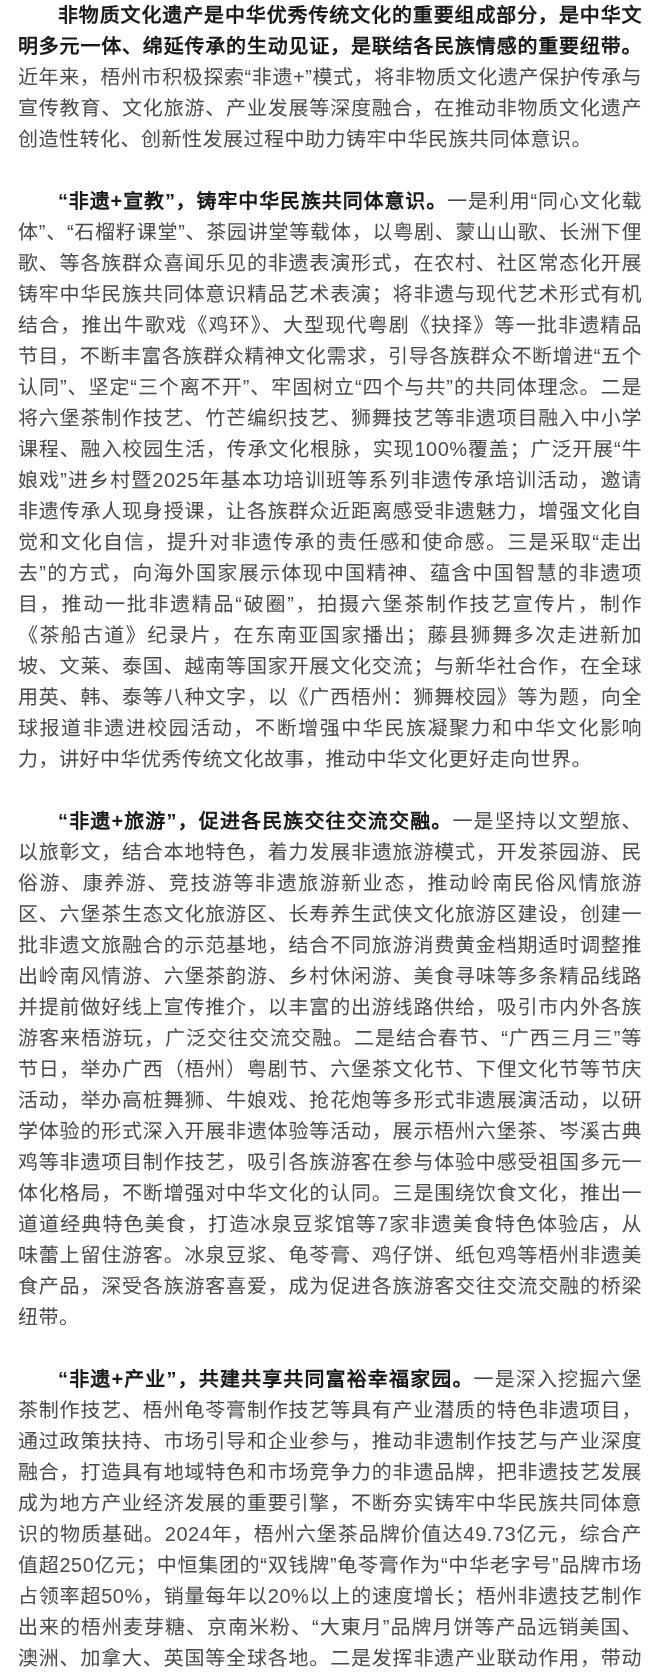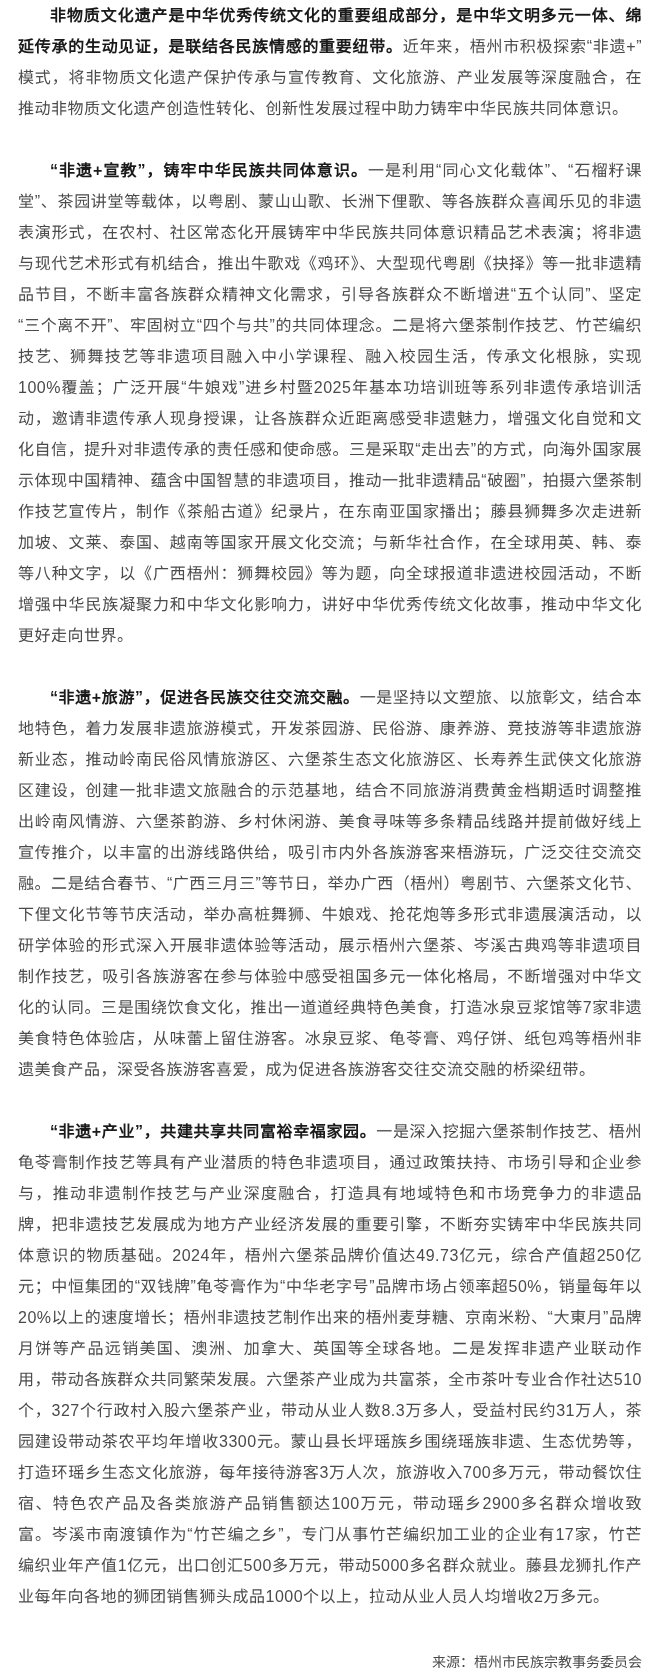--- a/index.html
+++ b/index.html
@@ -11,21 +11,21 @@
     width: 660px;
     font-family: "Liberation Sans", "DejaVu Sans", sans-serif;
   }
   .article {
     box-sizing: border-box;
     width: 660px;
     padding: 0 18px 10px 18px;
   }
   .para {
     margin: 0 0 31px 0;
-    font-size: 16px;
+    font-size: 20px;
     line-height: 31px;
     color: #4a4a4a;
     text-align: justify;
     text-indent: 2em;
     letter-spacing: 0.5px;
   }
   .para:first-child {
     margin-top: 0;
     padding-top: 0;
   }

